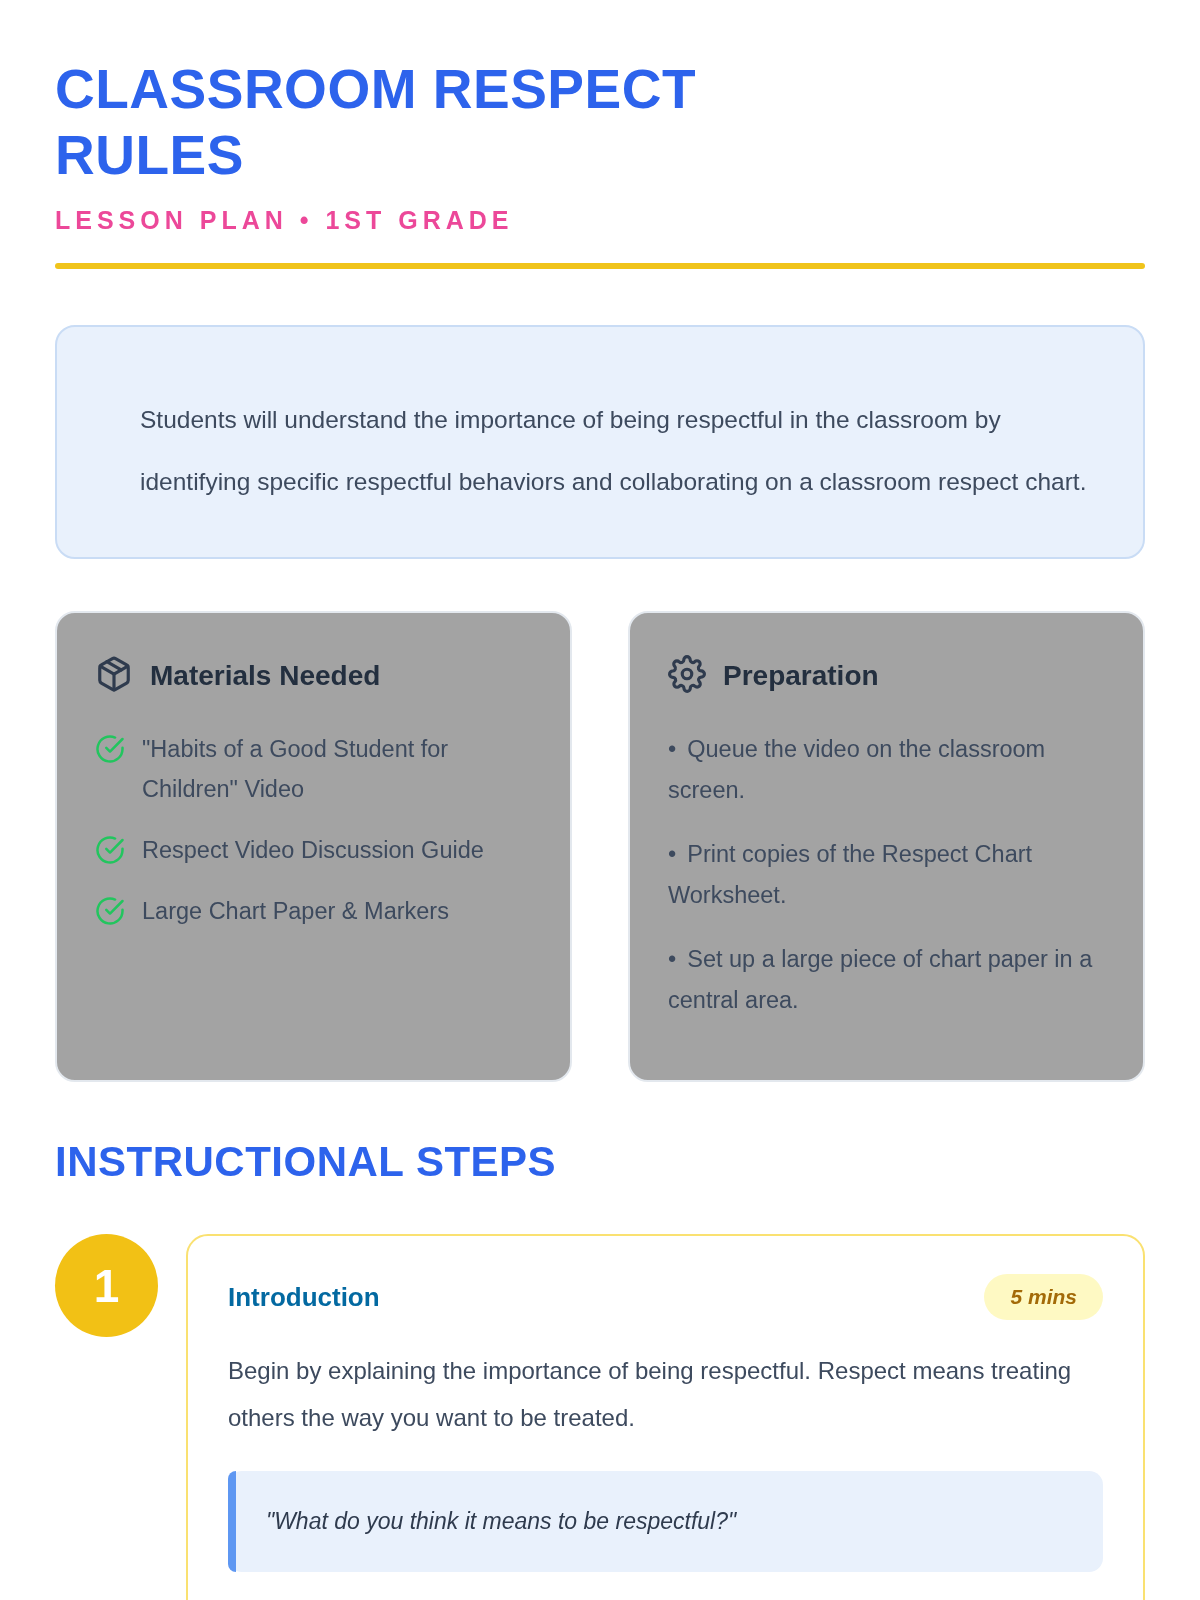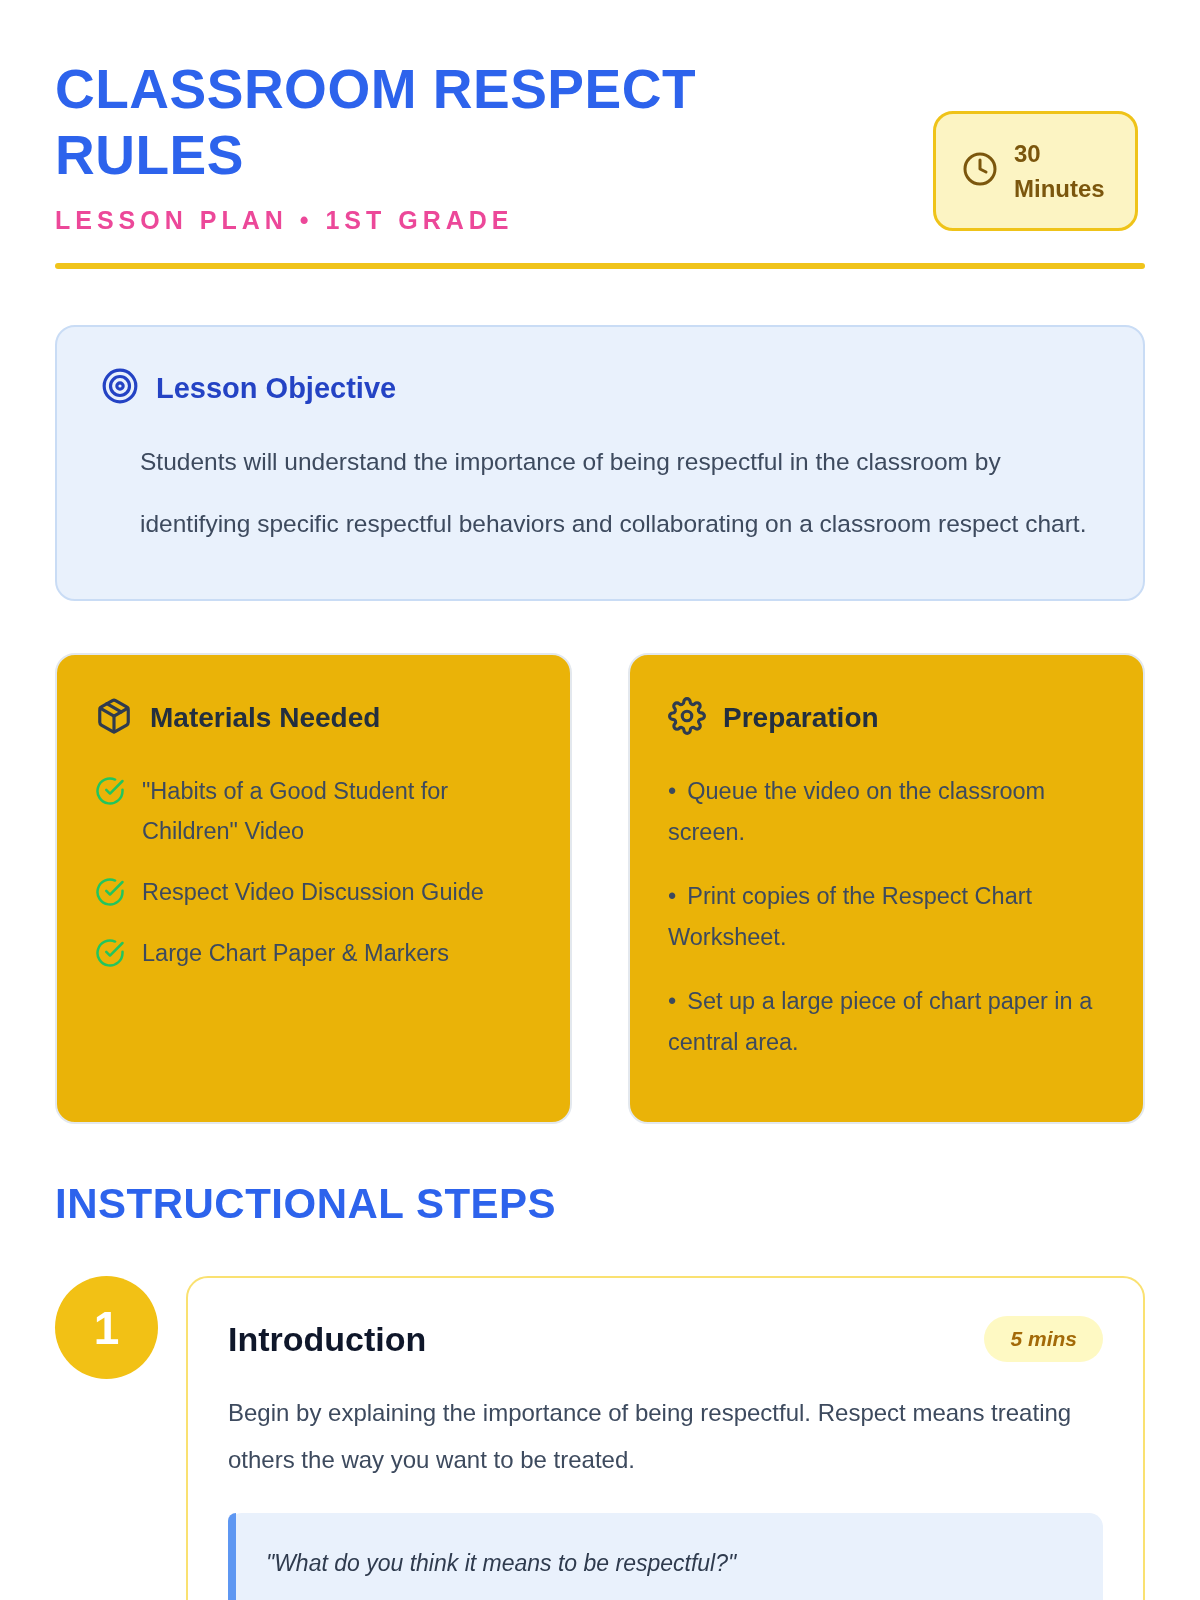--- a/index.html
+++ b/index.html
@@ -63,21 +63,21 @@
 
   
   .info-cards-row {
     margin-top: 52px;
     display: flex;
     gap: 56px;
     align-items: stretch;
   }
   .info-card {
     flex: 1;
-    background: #eab308;
+    background: #a3a3a3;
     border: 2px solid #E3E8EE;
     border-radius: 20px;
     padding: 42px 38px 36px;
   }
   .info-card .card-header { margin-bottom: 32px; }
   .info-card-heading { font-size: 28px; font-weight: bold; color: #232F3F; }
   .materials-list { list-style: none; }
   .materials-list li {
     display: flex; align-items: flex-start; gap: 17px;
     margin-bottom: 21px;
@@ -108,21 +108,21 @@
   }
   .step-card {
     flex: 1;
     background: #ffffff;
     border: 2px solid #FAE171;
     border-radius: 22px;
     padding: 38px 40px 60px;
     min-height: 400px;
   }
   .step-header { display: flex; align-items: center; justify-content: space-between; }
-  .step-title { font-size: 34px; font-weight: bold; color: #0f172a; }
+  .step-title { font-size: 26px; font-weight: bold; color: #0369a1; }
   .duration-pill {
     background: #fef9c3;
     border-radius: 999px;
     padding: 11px 26px;
     font-size: 21px;
     font-style: italic;
     font-weight: bold;
     color: #A36A08;
   }
   .step-body { margin-top: 27px; font-size: 24px; line-height: 47px; color: #3D4A5E; }
@@ -144,48 +144,26 @@
     border-radius: 8px 0 0 8px;
   }
 </style>
 </head>
 <body>
 
 <div class="page">
 
   <h1 class="page-title">CLASSROOM RESPECT RULES</h1>
 
-  <div class="duration-badge">
-    <span>
-      <svg width="36" height="36" viewBox="0 0 24 24" fill="none" stroke="#7B560D" stroke-width="2" stroke-linecap="round" stroke-linejoin="round">
-        <circle cx="12" cy="12" r="10"></circle>
-        <polyline points="12 6 12 12 16 14"></polyline>
-      </svg>
-    </span>
-    <span class="duration-text">
-      <span>30</span>
-      <span>Minutes</span>
-    </span>
-  </div>
 
   <div class="page-subtitle">LESSON PLAN • 1ST GRADE</div>
 
   <div class="gold-divider"></div>
 
   <section class="objective-card">
-    <div class="card-header">
-      <span>
-        <svg width="38" height="38" viewBox="0 0 24 24" fill="none" stroke="#2443C4" stroke-width="2" stroke-linecap="round" stroke-linejoin="round">
-          <circle cx="12" cy="12" r="10"></circle>
-          <circle cx="12" cy="12" r="6"></circle>
-          <circle cx="12" cy="12" r="2"></circle>
-        </svg>
-      </span>
-      <h2 class="objective-heading">Lesson Objective</h2>
-    </div>
     <p class="objective-text">Students will understand the importance of being respectful in the classroom by identifying specific respectful behaviors and collaborating on a classroom respect chart.</p>
   </section>
 
   <div class="info-cards-row">
 
     <section class="info-card">
       <div class="card-header">
         <span>
           <svg width="38" height="38" viewBox="0 0 24 24" fill="none" stroke="#2F3B4E" stroke-width="2" stroke-linecap="round" stroke-linejoin="round">
             <line x1="16.5" y1="9.4" x2="7.5" y2="4.21"></line>

